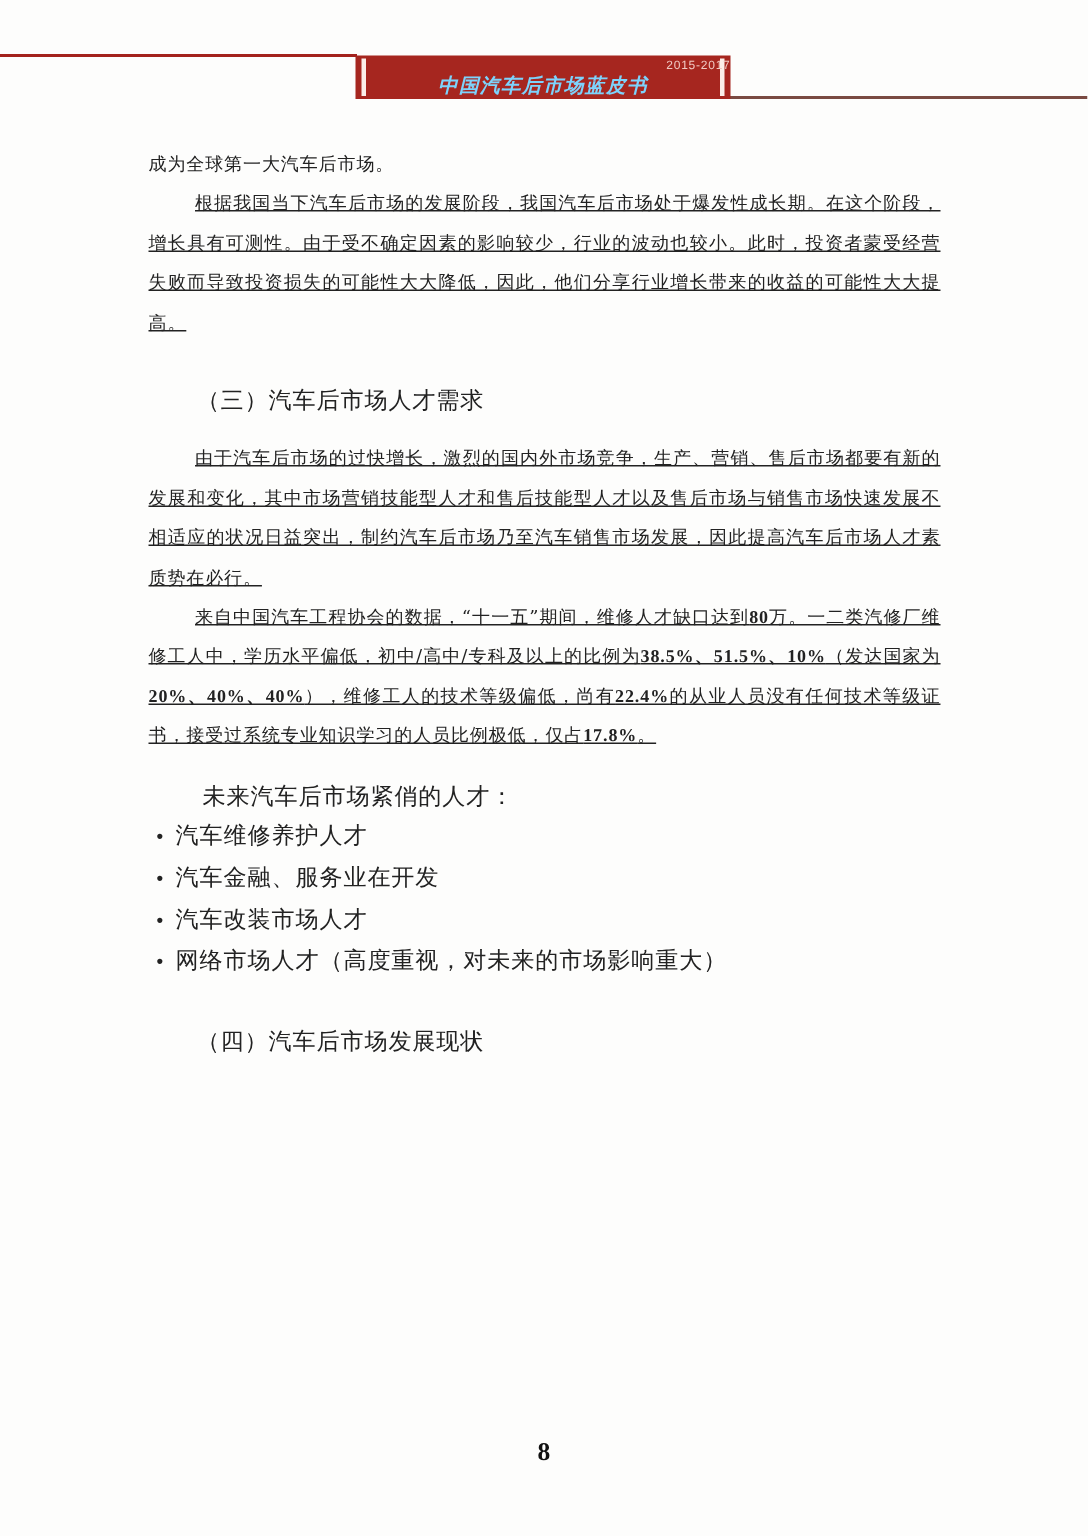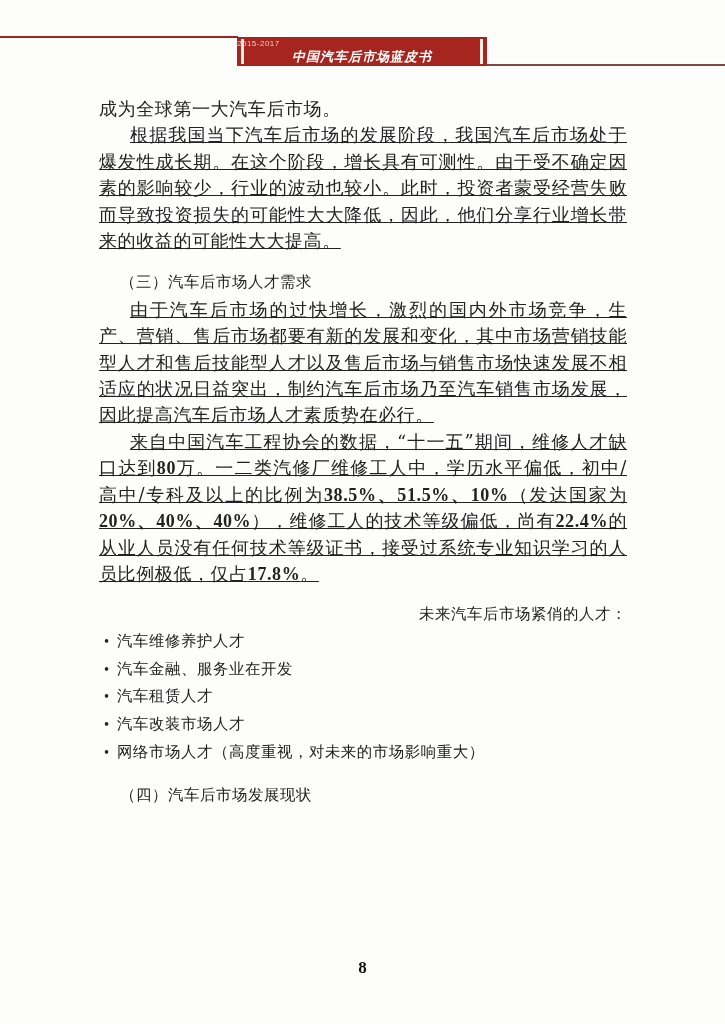--- a/index.html
+++ b/index.html
@@ -9,40 +9,40 @@
   }
   .hdr-line-left { position: absolute; left: 0; top: 36px; width: 238px; height: 2px; background: #a3221d; }
   .hdr-line-right { position: absolute; left: 486px; top: 64px; width: 239px; height: 2px; background: #7a4a42; }
   .banner {
     position: absolute; left: 237px; top: 37px; width: 250px; height: 29px; background: #a6261f;
   }
   .banner .stripe { position: absolute; top: 2px; width: 3px; height: 25px; background: #fbeee9; }
   .banner .stripe.l { left: 4px; }
   .banner .stripe.r { right: 4px; }
   .banner .year {
-    position: absolute; left: 0; right: 0; top: 2px; text-align: left;
+    position: absolute; left: 0; right: 0; top: 2px; text-align: right;
     font-family: "Liberation Sans", sans-serif; font-size: 8px; color: #f0c9c3; letter-spacing: 0.5px;
   }
   .banner .title {
     position: absolute; left: 0; right: 0; top: 11px; text-align: center;
     font-family: "DejaVu Sans", sans-serif; font-size: 13px; font-weight: bold; font-style: italic;
-    color: #ffffff; letter-spacing: 1px;
+    color: #7dd3fc; letter-spacing: 1px;
   }
   .content { position: absolute; left: 99px; top: 96px; width: 528px; }
   .p {
-    font-size: 18px; line-height: 26.4px; text-align: justify; margin: 0; letter-spacing: 0.6px;
+    font-size: 12px; line-height: 26.4px; text-align: justify; margin: 0; letter-spacing: 0.6px;
   }
   .indent { text-indent: 31px; text-decoration: underline; }
-  .heading { font-size: 15.4px; line-height: 26.4px; margin: 1px; padding-left: 20px; letter-spacing: 0.6px; }
+  .heading { font-size: 15.4px; line-height: 26.4px; margin: 12px; padding-left: 20px; letter-spacing: 0.6px; }
   .gap { height: 14px; }
   .list { list-style: none; margin: 0; padding: 0; }
   .list li { font-size: 15.4px; line-height: 26.8px; padding-left: 4px; letter-spacing: 0.6px; }
   .list li .bullet { display: inline-block; width: 14px; font-size: 12px; }
   b { font-family: "Liberation Serif", serif; font-weight: bold; }
-  .lead { font-size: 15.4px; line-height: 26.4px; margin: 0; padding-left: 36px; letter-spacing: 0.6px; text-align: right; }
+  .lead { font-size: 15.4px; line-height: 26.4px; margin: 0; padding-left: 36px; letter-spacing: 0.6px; }
   .page-num {
     position: absolute; left: 0; right: 0; top: 958px; text-align: center;
     font-family: "Liberation Serif", serif; font-weight: bold; font-size: 17px; color: #111;
   }
 </style>
 </head>
 <body>
 
 <div class="hdr-line-left"></div>
 <div class="hdr-line-right"></div>
@@ -58,21 +58,20 @@
   <p class="p indent">根据我国当下汽车后市场的发展阶段，我国汽车后市场处于爆发性成长期。在这个阶段，增长具有可测性。由于受不确定因素的影响较少，行业的波动也较小。此时，投资者蒙受经营失败而导致投资损失的可能性大大降低，因此，他们分享行业增长带来的收益的可能性大大提高。</p>
   <div class="gap"></div>
   <p class="heading">（三）汽车后市场人才需求</p>
   <p class="p indent">由于汽车后市场的过快增长，激烈的国内外市场竞争，生产、营销、售后市场都要有新的发展和变化，其中市场营销技能型人才和售后技能型人才以及售后市场与销售市场快速发展不相适应的状况日益突出，制约汽车后市场乃至汽车销售市场发展，因此提高汽车后市场人才素质势在必行。</p>
   <p class="p indent"><span>来自中国汽车工程协会的数据，“十一五”期间，维修人才缺口达到</span><b>80</b><span>万。一二类汽修厂维修工人中，学历水平偏低，初中/高中/专科及以上的比例为</span><b>38.5%、51.5%、10%</b><span>（发达国家为</span><b>20%、40%、40%</b><span>），维修工人的技术等级偏低，尚有</span><b>22.4%</b><span>的从业人员没有任何技术等级证书，接受过系统专业知识学习的人员比例极低，仅占</span><b>17.8%</b><span>。</span></p>
   <div class="gap"></div>
   <p class="lead">未来汽车后市场紧俏的人才：</p>
   <ul class="list">
     <li><span class="bullet">•</span><span>汽车维修养护人才</span></li>
     <li><span class="bullet">•</span><span>汽车金融、服务业在开发</span></li>
-    <li><span class="bullet">•</span><span>汽车租赁人才</span></li>
     <li><span class="bullet">•</span><span>汽车改装市场人才</span></li>
     <li><span class="bullet">•</span><span>网络市场人才（高度重视，对未来的市场影响重大）</span></li>
   </ul>
   <div class="gap"></div>
   <p class="heading">（四）汽车后市场发展现状</p>
 </div>
 
 <div class="page-num">8</div>
 
 </body></html>

